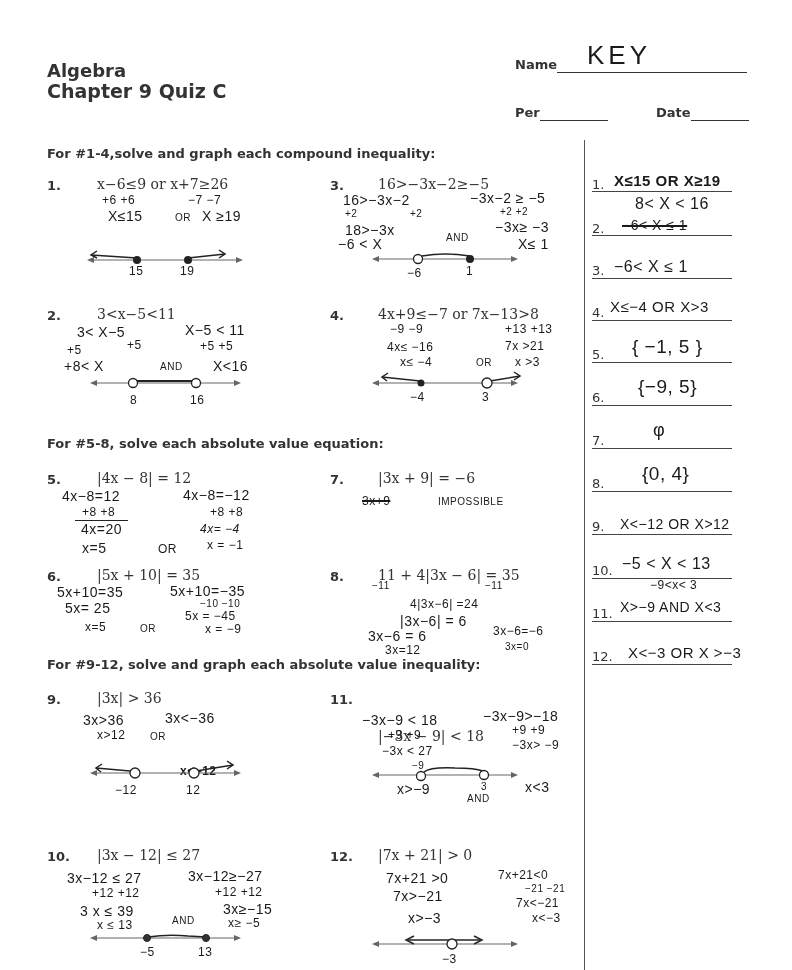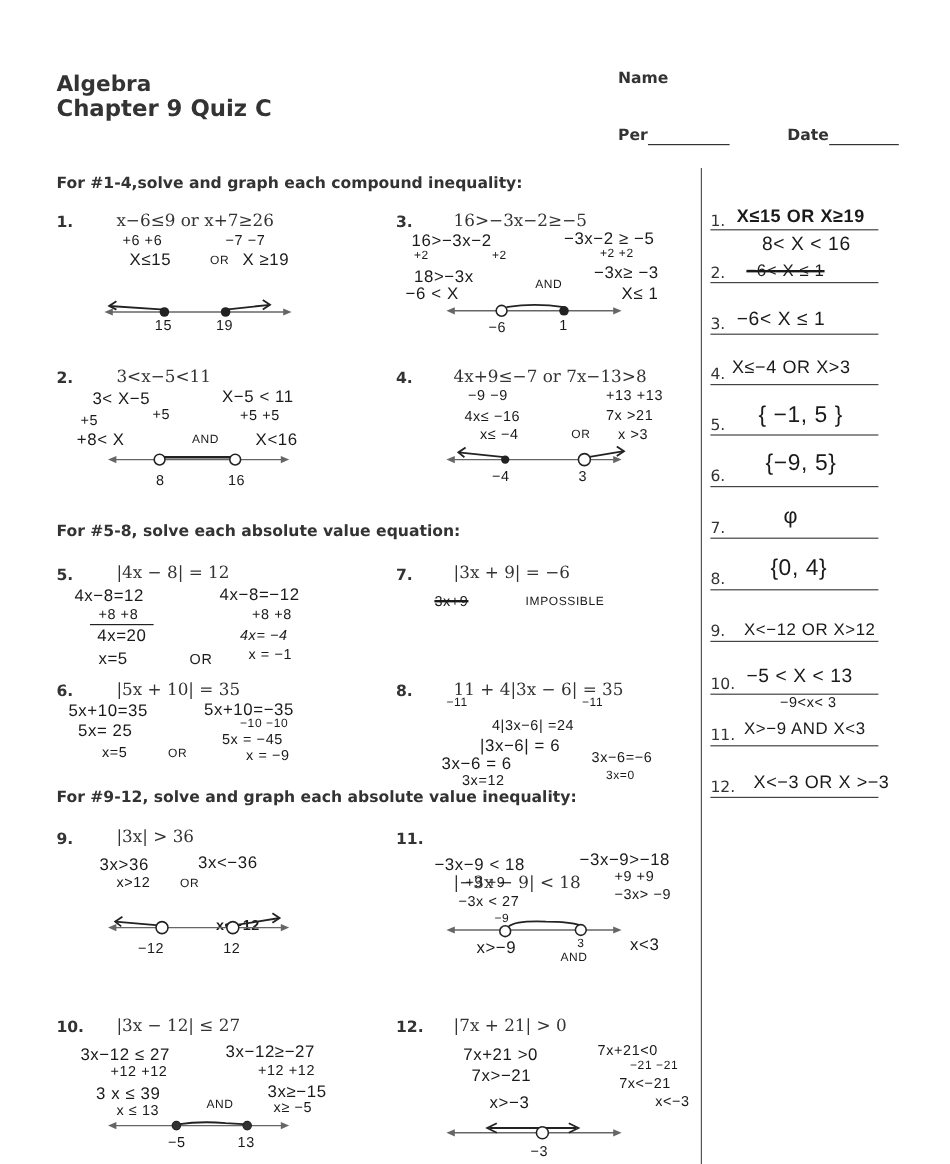--- a/index.html
+++ b/index.html
@@ -18,21 +18,21 @@
   .strike{text-decoration:line-through;text-decoration-thickness:2px;}
   svg{position:absolute;overflow:visible;}
 </style>
 </head>
 <body>
 
 <div class="abs print" style="left:47px;top:60px;font-size:18px;">Algebra</div>
 <div class="abs print" style="left:47px;top:80px;font-size:19px;">Chapter 9 Quiz C</div>
 
 <div class="abs" style="left:515px;top:54px;">
-  <span class="print">Name</span>
+  <span class="print">Name</span><span class="blank" style="width:190px;height:18px;position:relative;"><span class="hand" style="position:absolute;left:30px;top:-14px;font-size:26px;font-weight:normal;letter-spacing:4px;">KEY</span></span>
 </div>
 <div class="abs" style="left:515px;top:102px;">
   <span class="print">Per</span><span class="blank" style="width:68px;height:14px;"></span>
 </div>
 <div class="abs" style="left:656px;top:102px;">
   <span class="print">Date</span><span class="blank" style="width:58px;height:14px;"></span>
 </div>
 
 <div class="abs print" style="left:47px;top:146px;">For #1-4,solve and graph each compound inequality:</div>
 <div class="abs print" style="left:47px;top:436px;">For #5-8, solve each absolute value equation:</div>
@@ -256,21 +256,21 @@
 
 <div>
   <div class="abs print" style="left:330px;top:849px;">12.</div>
   <div class="abs serif" style="left:378px;top:847px;">|7x + 21| &gt; 0</div>
   <div class="abs hand" style="left:386px;top:870px;">7x+21 &gt;0</div>
   <div class="abs hand" style="left:393px;top:888px;">7x&gt;−21</div>
   <div class="abs hand" style="left:408px;top:910px;">x&gt;−3</div>
   <div class="abs hand sm" style="left:498px;top:868px;">7x+21&lt;0</div>
   <div class="abs hand xs" style="left:525px;top:883px;">−21  −21</div>
   <div class="abs hand sm" style="left:516px;top:896px;">7x&lt;−21</div>
-  <div class="abs hand sm" style="left:532px;top:911px;margin-left:14px;">x&lt;−3</div>
+  <div class="abs hand sm" style="left:532px;top:911px;">x&lt;−3</div>
   <svg style="left:370px;top:936px;" width="150" height="20">
     <line x1="5" y1="8" x2="145" y2="8" stroke="#666" stroke-width="1.2"></line>
     <polygon points="2,8 9,5 9,11" fill="#666"></polygon>
       <polygon points="148,8 141,5 141,11" fill="#666"></polygon>
     <line x1="38" y1="4" x2="110" y2="4" stroke="#222" stroke-width="1.5"></line>
     <polyline points="44,0 36,4 44,8" stroke="#222" fill="none" stroke-width="1.5"></polyline>
     <polyline points="104,0 112,4 104,8" stroke="#222" fill="none" stroke-width="1.5"></polyline>
     <circle cx="82" cy="8" r="5" fill="#fff" stroke="#222" stroke-width="1.3"></circle>
   </svg>
   <div class="abs hand sm" style="left:442px;top:952px;">−3</div>

